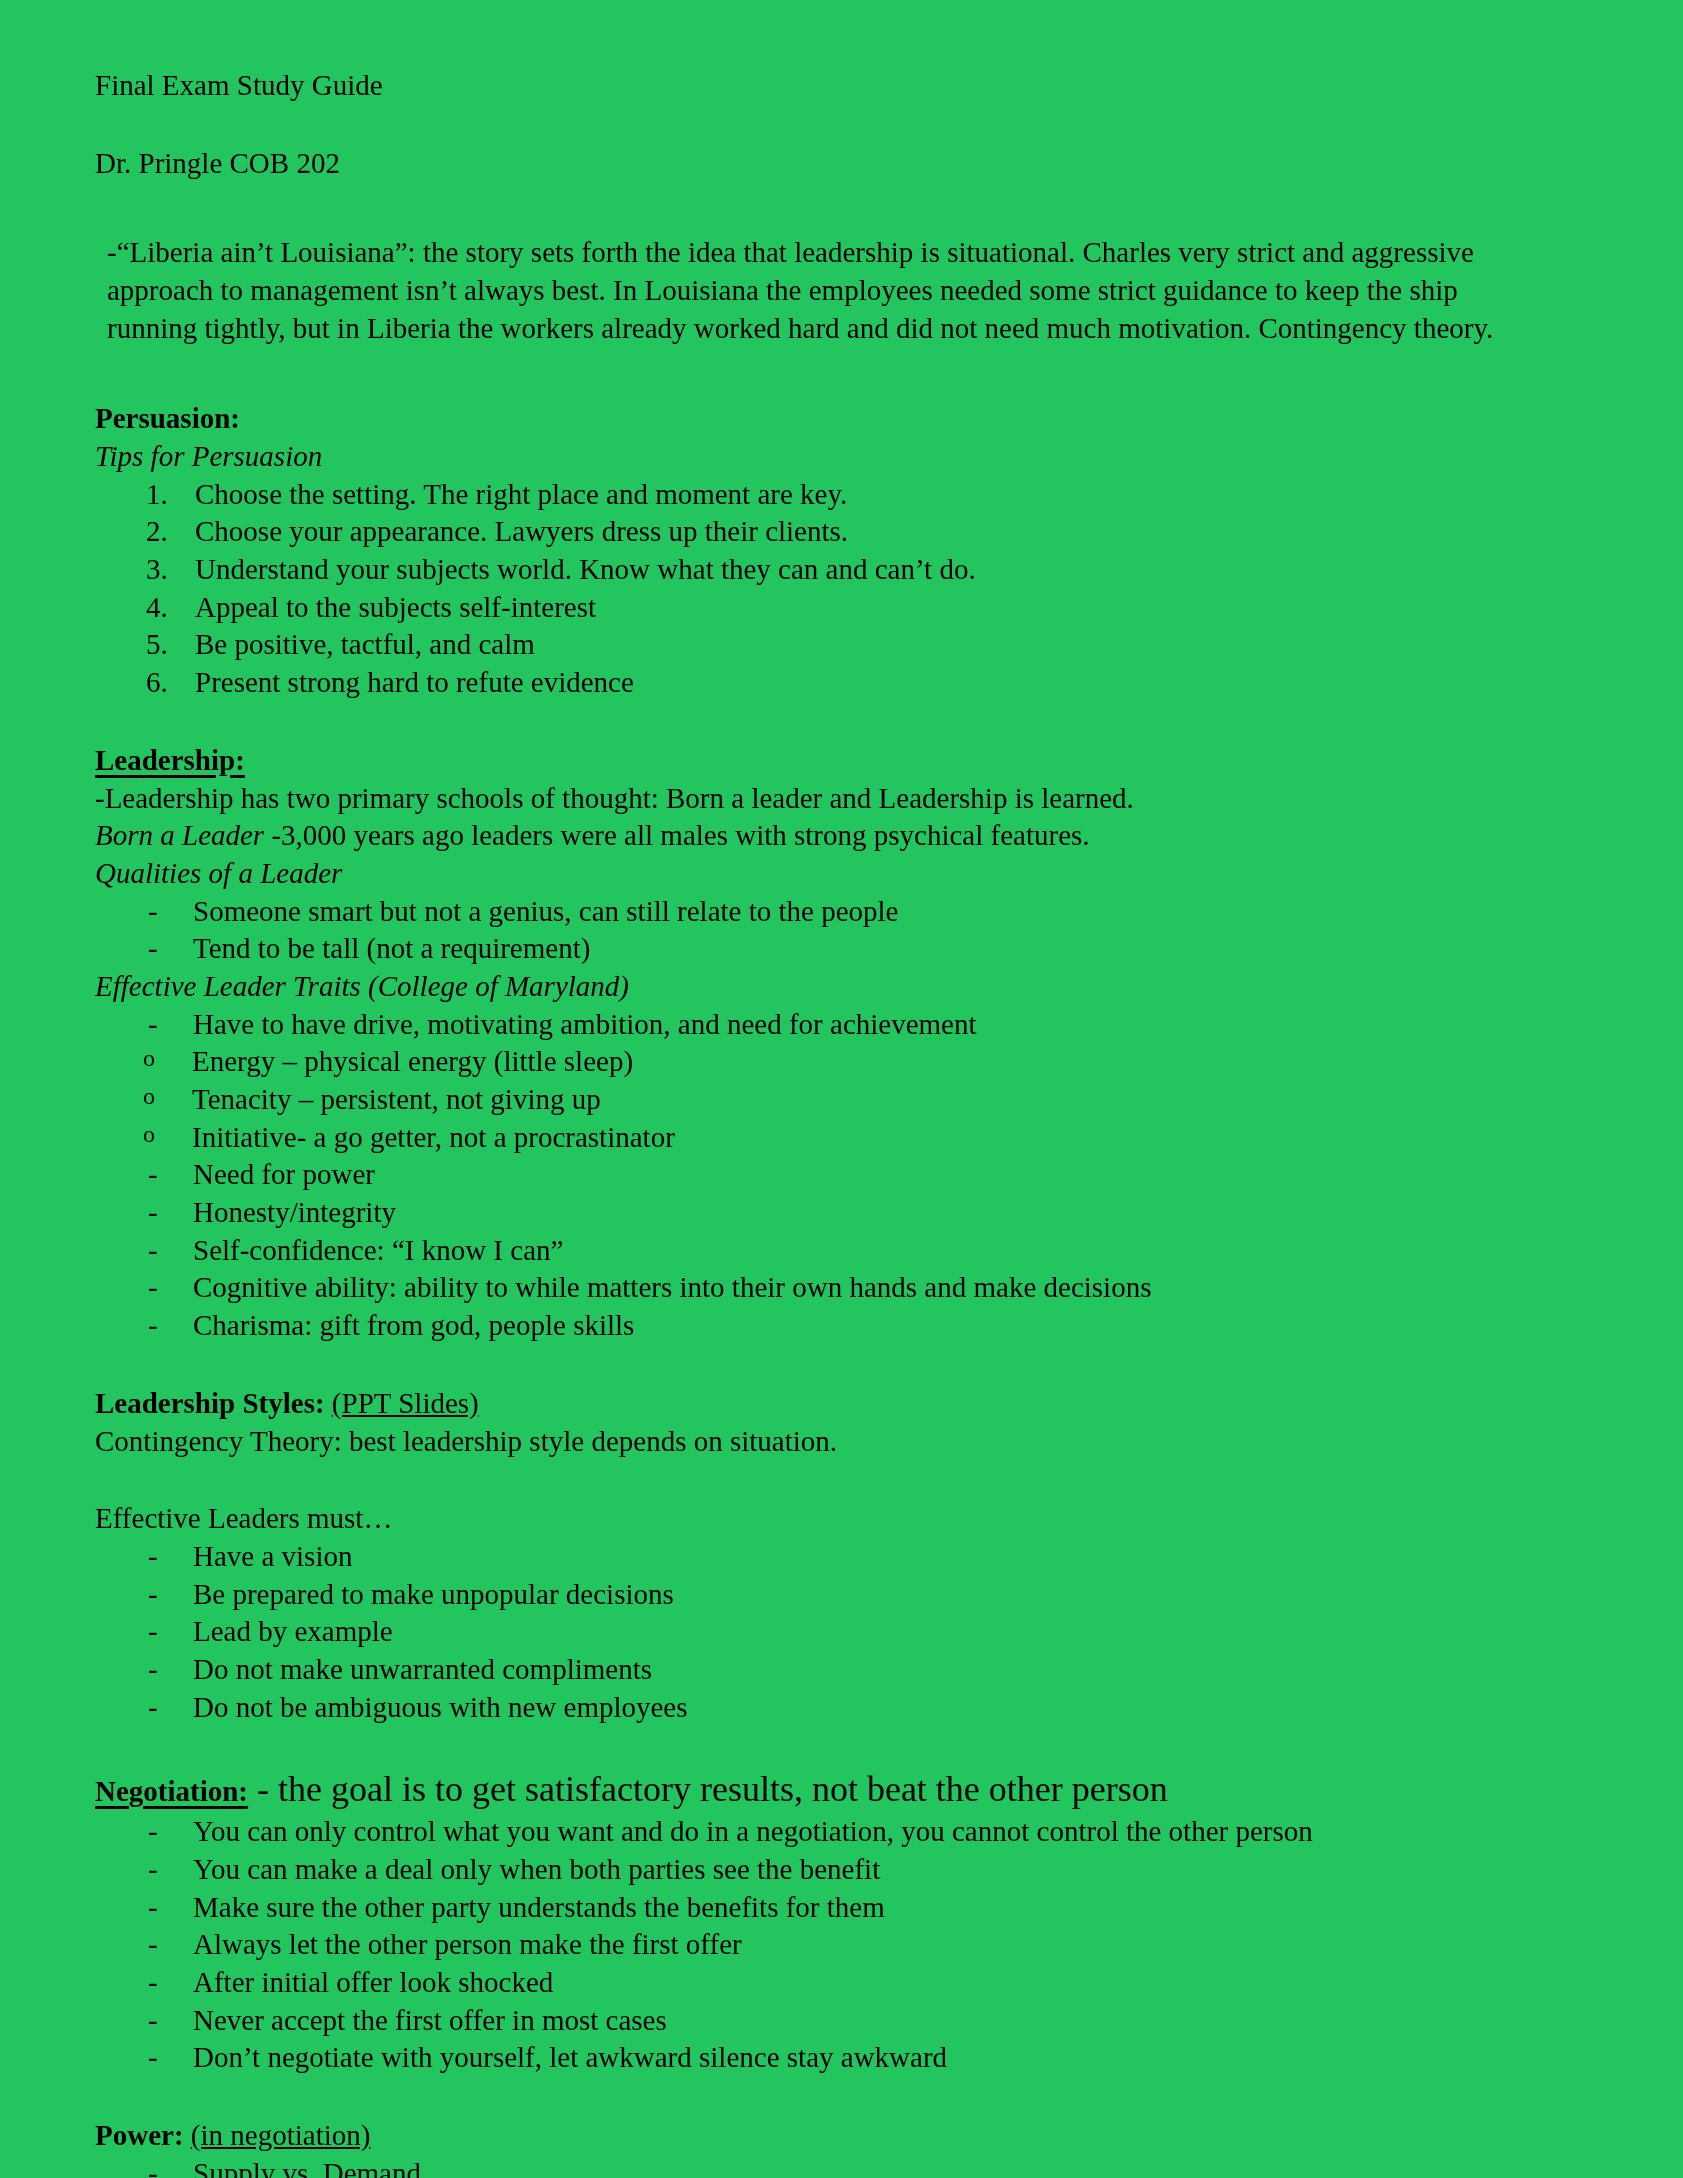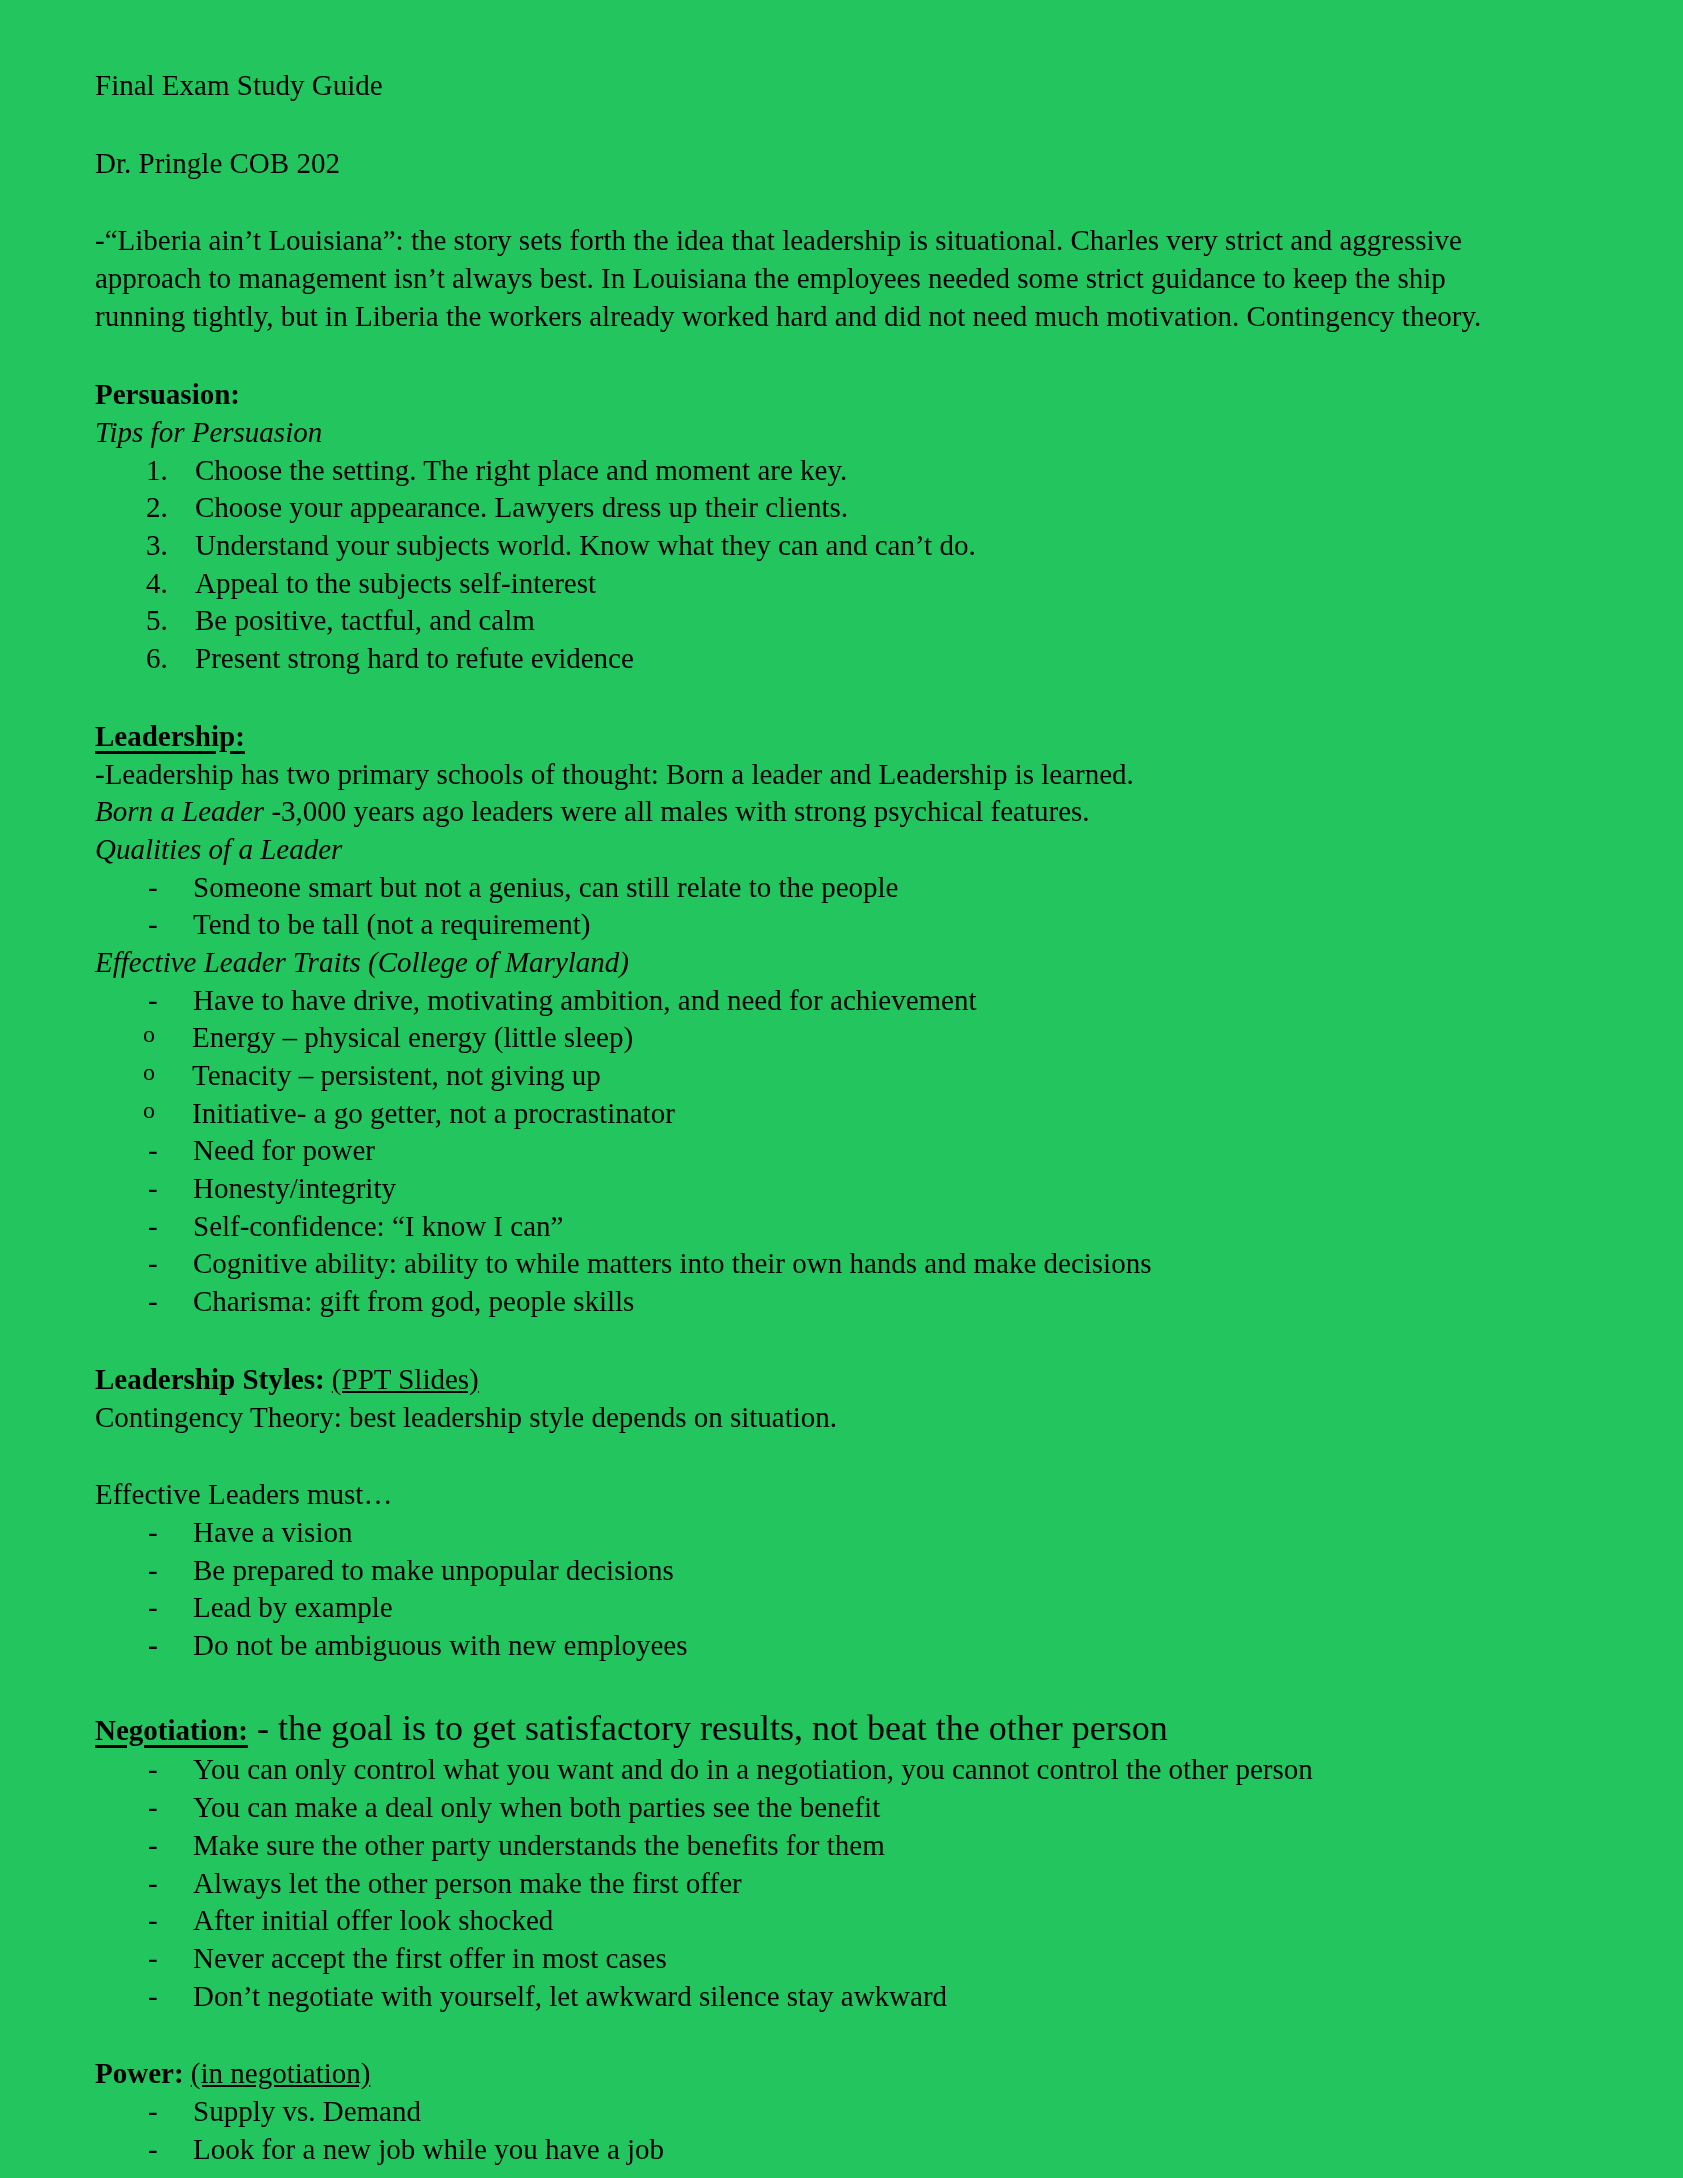--- a/index.html
+++ b/index.html
@@ -27,21 +27,21 @@
   }
 
   
   .line {
     margin: 0;
     padding: 0;
   }
   .spacer-md { height: 40px; }
 
   .para {
-    margin: 0;
+    margin: 12px;
     max-width: 1434px;
     line-height: 1.31;
   }
 
   .heading {
     margin: 0;
     font-weight: bold;
   }
   .heading .u-full {
     text-decoration: underline;
@@ -195,21 +195,21 @@
     <p class="line">Contingency Theory: best leadership style depends on situation.</p>
 
     <div class="spacer-md"></div>
 
     <p class="line">Effective Leaders must…</p>
 
     <ul class="dash-list">
       <li><span class="marker">-</span><span>Have a vision</span></li>
       <li><span class="marker">-</span><span>Be prepared to make unpopular decisions</span></li>
       <li><span class="marker">-</span><span>Lead by example</span></li>
-      <li><span class="marker">-</span></li>
+      <li><span class="marker">-</span><span>Do not make unwarranted compliments</span></li>
       <li><span class="marker">-</span><span>Do not be ambiguous with new employees</span></li>
     </ul>
 
     <div class="spacer-md"></div>
 
     <p class="heading"><span class="u-full">Negotiation:</span><span class="plain-sm"> - the goal is to get satisfactory results, not beat the other person</span></p>
 
     <ul class="dash-list">
       <li><span class="marker">-</span><span>You can only control what you want and do in a negotiation, you cannot control the other person</span></li>
       <li><span class="marker">-</span><span>You can make a deal only when both parties see the benefit</span></li>

